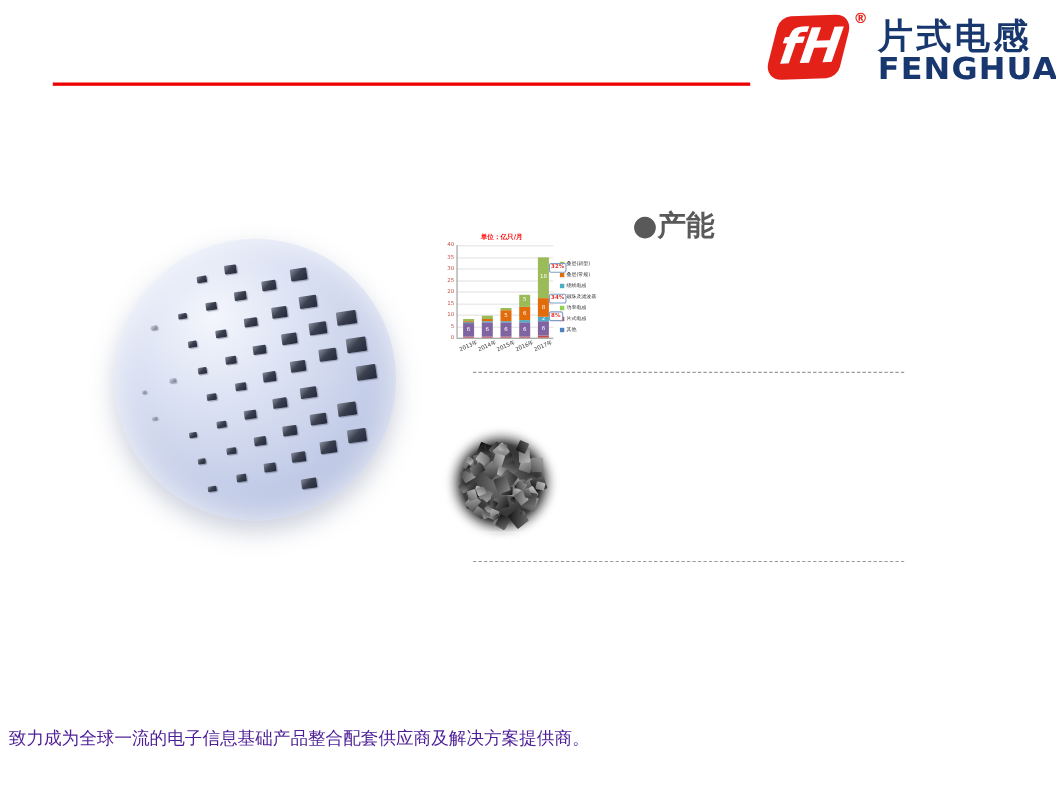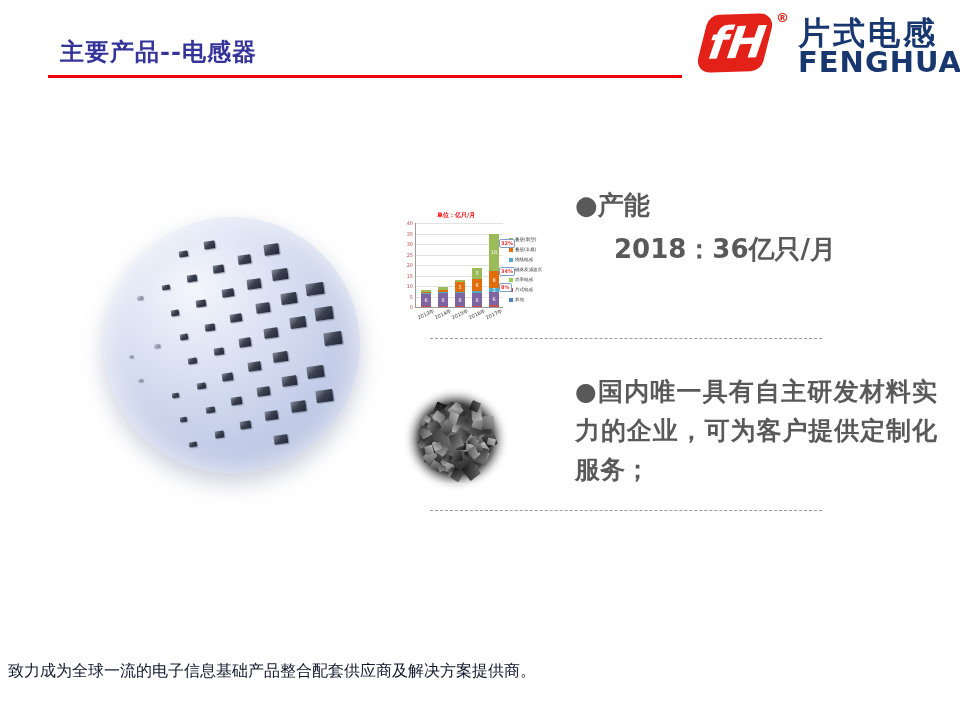--- a/index.html
+++ b/index.html
@@ -57,29 +57,28 @@
   .dotted-1{top:338px;} .dotted-2{top:510px;}
 
   
   .sem-photo{position:absolute;left:403px;top:387px;width:106px;height:104px;border-radius:50%;
       background:radial-gradient(closest-side, #7a7a7a 0%, #4a4a4a 38%, #242424 68%, #f2f2f2 99%);
       box-shadow:inset 0 0 14px 9px #ffffff;overflow:hidden;}
   .grain{position:absolute;border-radius:1px;}
   .sem-bar{position:absolute;left:33px;bottom:6px;width:40px;height:2px;background:rgba(255,255,255,.3);}
 
   
-  .footer-line1{position:absolute;left:8px;top:661px;font-size:16px;color:#0f172a;}
+  .footer-line1{position:absolute;left:8px;top:661px;font-size:16px;color:#4c1d95;}
   .footer-line2{position:absolute;left:8px;top:681px;font-size:16px;color:#000;}
 </style>
 </head>
 <body>
 
 <div class="slide">
 
-  <div class="page-title">主要产品--电感器</div>
   <div class="title-rule"></div>
 
   <div class="logo">
     <div class="logo-mark">
       <span>fH</span>
     </div>
     <div class="logo-reg">®</div>
     <div class="logo-cn">片式电感</div>
     <div class="logo-en">FENGHUA</div>
   </div>
@@ -216,21 +215,20 @@
         <span class="lg-tx">其他</span>
       </div>
       <div class="callout" style="left: 100px; top: 30px;">32%</div>
       <div class="callout" style="left: 100px; top: 58px;">34%</div>
       <div class="callout" style="left: 100px; top: 74px;">8%</div>
     </div>
 
   <div class="bullet-block cap-head">
     <span>●</span><span>产能</span>
   </div>
-  <div class="bullet-block cap-line1">2018：36亿只/月</div>
 
   <div class="dotted dotted-1"></div>
 
   <div class="sem-photo">
     <div class="grains">
         <div class="grain" style="left: 50.2px; top: 49.6px; width: 12.4px; height: 10.7px; transform: rotate(221deg); background: linear-gradient(135deg, rgb(117, 117, 117), rgb(67, 67, 67) 60%, rgb(32, 32, 32));"></div>
         <div class="grain" style="left: 19.3px; top: 29.5px; width: 11.3px; height: 11.4px; transform: rotate(32deg); background: linear-gradient(135deg, rgb(157, 157, 157), rgb(107, 107, 107) 60%, rgb(72, 72, 72));"></div>
         <div class="grain" style="left: 64.2px; top: 54.1px; width: 12.1px; height: 9.9px; transform: rotate(293deg); background: linear-gradient(135deg, rgb(197, 197, 197), rgb(147, 147, 147) 60%, rgb(112, 112, 112));"></div>
         <div class="grain" style="left: 34.9px; top: 56.8px; width: 4.6px; height: 3.6px; transform: rotate(128deg); background: linear-gradient(135deg, rgb(93, 93, 93), rgb(43, 43, 43) 60%, rgb(8, 8, 8));"></div>
         <div class="grain" style="left: 77.1px; top: 46.1px; width: 7.8px; height: 6.9px; transform: rotate(227deg); background: linear-gradient(135deg, rgb(132, 132, 132), rgb(82, 82, 82) 60%, rgb(47, 47, 47));"></div>
@@ -301,21 +299,18 @@
         <div class="grain" style="left: 71.8px; top: 58.1px; width: 8.2px; height: 6.3px; transform: rotate(67deg); background: linear-gradient(135deg, rgb(138, 138, 138), rgb(88, 88, 88) 60%, rgb(53, 53, 53));"></div>
         <div class="grain" style="left: 43.1px; top: 68.6px; width: 6.1px; height: 4.9px; transform: rotate(304deg); background: linear-gradient(135deg, rgb(101, 101, 101), rgb(51, 51, 51) 60%, rgb(16, 16, 16));"></div>
         <div class="grain" style="left: 47.1px; top: 46.5px; width: 12.4px; height: 13.9px; transform: rotate(161deg); background: linear-gradient(135deg, rgb(136, 136, 136), rgb(86, 86, 86) 60%, rgb(51, 51, 51));"></div>
         <div class="grain" style="left: 51.3px; top: 16.2px; width: 6.3px; height: 7.1px; transform: rotate(272deg); background: linear-gradient(135deg, rgb(190, 190, 190), rgb(140, 140, 140) 60%, rgb(105, 105, 105));"></div>
         <div class="grain" style="left: 31.2px; top: 25.4px; width: 8.8px; height: 9.5px; transform: rotate(305deg); background: linear-gradient(135deg, rgb(187, 187, 187), rgb(137, 137, 137) 60%, rgb(102, 102, 102));"></div>
         <div class="grain" style="left: 44.7px; top: 80.9px; width: 5.7px; height: 4.4px; transform: rotate(331deg); background: linear-gradient(135deg, rgb(120, 120, 120), rgb(70, 70, 70) 60%, rgb(35, 35, 35));"></div>
       </div>
     <div class="sem-bar"></div>
   </div>
 
-  <div class="material-block">
-    <span>●</span><span>国内唯一具有自主研发材料实力的企业，可为客户提供定制化服务；</span>
-  </div>
 
   <div class="dotted dotted-2"></div>
 
   <div class="footer-line1">致力成为全球一流的电子信息基础产品整合配套供应商及解决方案提供商。</div>
 
 </div>
 
 </body></html>

